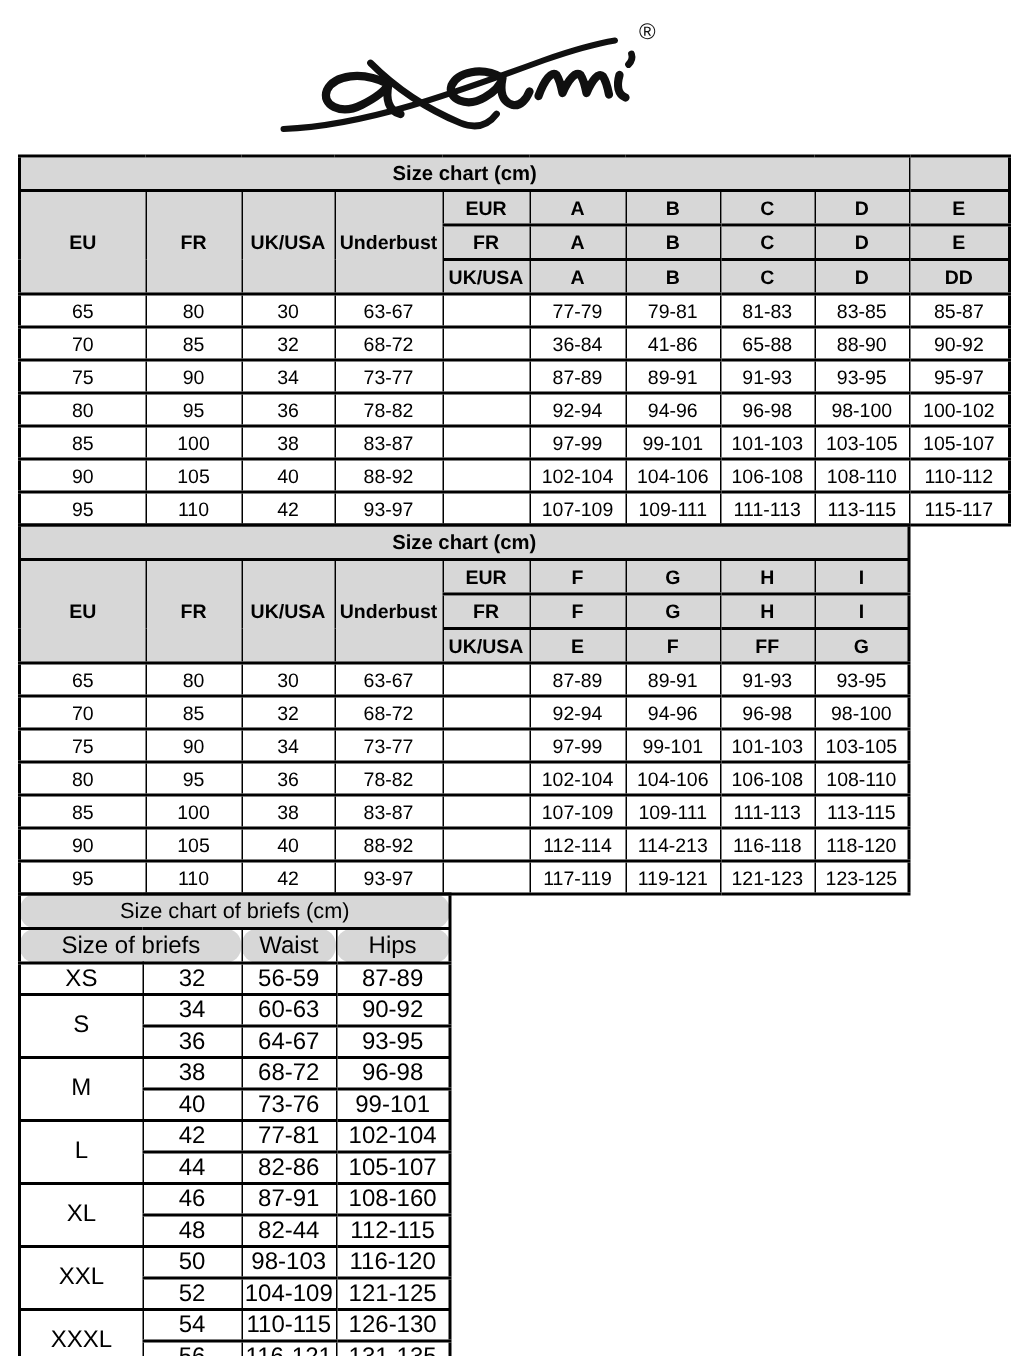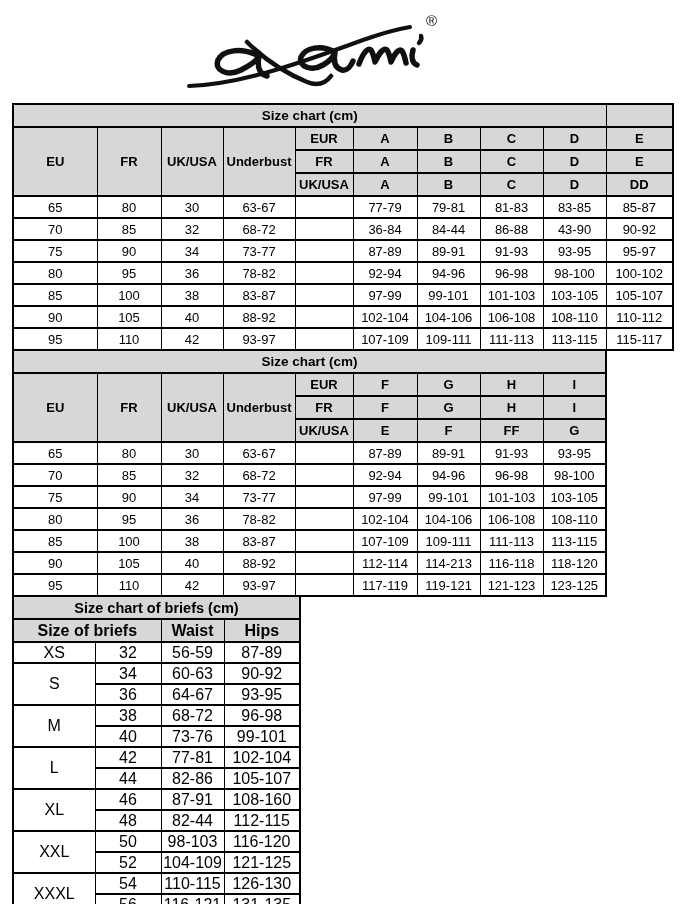--- a/index.html
+++ b/index.html
@@ -20,21 +20,21 @@
     text-align:center;vertical-align:middle;padding:0;
     white-space:nowrap;overflow:hidden;
   }
   .bra td{height:20px;font-size:13px;}
   .bra td.hdr,.bra td.title{
     background:var(--hdr-bg,#d7d7d7);font-weight:bold;height:21px;
   }
   .bra td.title{font-size:13.5px;text-align:center;}
   #briefs td{height:19px;font-size:16px;}
   #briefs td.hdr,#briefs td.title{
-    background:var(--hdr-bg,#d7d7d7);font-weight:bold;height:21px;
+    background:var(--hdr-bg,#d7d7d7);font-weight:normal;height:21px;border-radius:11px;
   }
   #briefs td.title{font-size:14.5px;}
 </style>
 </head>
 <body>
 
 <div class="page">
 
   <div class="logo">
     <svg viewBox="0 0 300 100" fill="none" stroke="#101010" stroke-linecap="round" stroke-linejoin="round">
@@ -113,23 +113,23 @@
           <td>83-85</td>
           <td>85-87</td>
         </tr>
         <tr>
           <td>70</td>
           <td>85</td>
           <td>32</td>
           <td>68-72</td>
           <td></td>
           <td>36-84</td>
-          <td>84-44</td>
-          <td>86-88</td>
-          <td>43-90</td>
+          <td>41-86</td>
+          <td>65-88</td>
+          <td>88-90</td>
           <td>90-92</td>
         </tr>
         <tr>
           <td>75</td>
           <td>90</td>
           <td>34</td>
           <td>73-77</td>
           <td></td>
           <td>87-89</td>
           <td>89-91</td>

